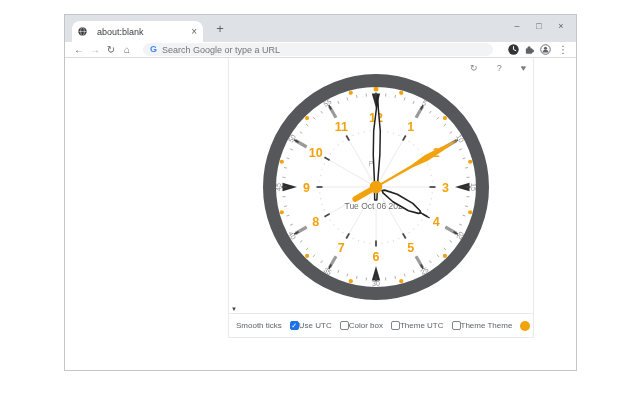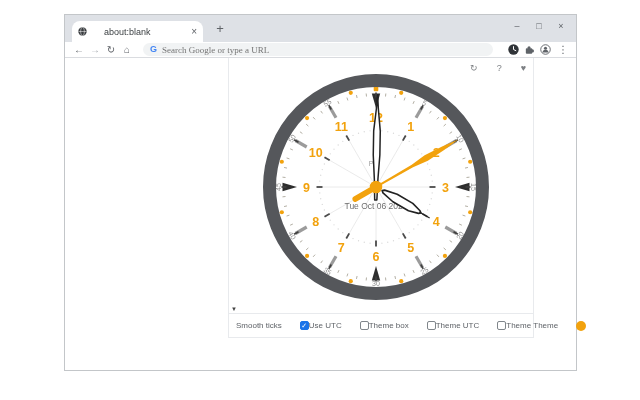--- a/index.html
+++ b/index.html
@@ -7,57 +7,57 @@
   .screen { position:relative; width:640px; height:400px; background:#fff; }
 
   
   .window { position:absolute; left:64px; top:14px; width:513px; height:357px;
             border:1px solid #c3c6c9; background:#dee1e6; }
 
   
   .tabstrip { position:relative; height:27px; background:#dee1e6; }
   .tab { position:absolute; left:7px; top:6px; width:131px; height:21px; background:#fff;
          border-radius:8px 8px 0 0; display:flex; align-items:center; padding:0 6px; }
-  .tab-title { flex:1; font-size:9px; color:#3c4043; margin-left:17px; white-space:nowrap; overflow:hidden; }
+  .tab-title { flex:1; font-size:9px; color:#3c4043; margin-left:10px; white-space:nowrap; overflow:hidden; }
   .tab-close { font-size:10px; color:#5f6368; line-height:10px; }
   .newtab { position:absolute; left:147px; top:5px; font-size:13px; color:#5f6368; width:16px; height:16px;
             display:flex; align-items:center; justify-content:center; }
   .wincontrols { position:absolute; right:4px; top:4px; display:flex; }
   .wincontrols span { width:22px; height:14px; display:flex; align-items:center; justify-content:center;
                       font-size:9px; color:#5f6368; }
 
   
   .toolbar { height:16px; background:#fff; border-bottom:1px solid #dadce0;
              display:flex; align-items:center; padding-left:6px; }
   .navbtn { width:16px; text-align:center; font-size:10px; color:#5f6368; line-height:14px; }
   .navbtn.disabled { color:#a9adb2; }
   .addressbar { margin-left:8px; width:350px; height:13px; background:#f1f3f4; border-radius:7px;
                 display:flex; align-items:center; padding:0 7px; }
   .g-glyph { font-size:9px; font-weight:bold; color:#4285f4; line-height:9px; }
   .addr-input { border:none; outline:none; background:transparent; flex:1; margin-left:5px;
-                font-size:9px; color:#80868b; font-family:Liberation Serif, serif; }
+                font-size:9px; color:#80868b; font-family:Liberation Sans, sans-serif; }
   .tb-right { margin-left:auto; margin-right:6px; display:flex; align-items:center; gap:5px; }
   .menu-dots { font-size:10px; color:#5f6368; padding:0 2px; }
 
   
   .content { position:relative; background:#fff; height:312px; }
 
   
   .panel { position:absolute; left:163px; top:0; width:306px; height:280px; background:#fff;
            border-left:1px solid #e8eaed; border-right:1px solid #e8eaed; border-bottom:1px solid #e8eaed; }
   .panel-actions { position:absolute; top:5px; right:7px; display:flex; gap:19px;
                    font-size:9px; color:#7d8084; }
   .clock-svg { position:absolute; left:29px; top:11px; }
   .clock-svg text { font-family:"Liberation Sans",sans-serif; }
   .collapse { position:absolute; left:2px; top:248px; font-size:6px; color:#444; line-height:6px; }
 
   .controlsbar { position:absolute; left:0; right:0; bottom:0; height:24px; border-top:1px solid #e8eaed;
                  display:flex; align-items:center; justify-content:space-between;
                  padding:0 11px 0 7px; }
-  .ctrl { display:flex; align-items:center; gap:18px; }
+  .ctrl { display:flex; align-items:center; gap:8px; }
   .ctrl-label { font-size:8px; color:#5f6368; white-space:nowrap; }
   .cbox { width:9px; height:9px; border:1px solid #80868b; border-radius:2px; background:#fff;
           display:flex; align-items:center; justify-content:center; font-size:7px; color:#fff; line-height:9px; }
   .cbox.checked { background:#1a73e8; border-color:#1a73e8; }
   .theme-dot { width:10px; height:10px; border-radius:50%; }
 </style>
 </head>
 <body>
 
 <div class="screen">
@@ -323,21 +323,21 @@
         <div class="controlsbar">
           <div class="ctrl">
             <span class="ctrl-label">Smooth ticks</span>
             <span class="cbox checked">✓</span>
           </div>
           <div class="ctrl">
             <span class="ctrl-label">Use UTC</span>
             <span class="cbox"></span>
           </div>
           <div class="ctrl">
-            <span class="ctrl-label">Theme box</span>
+            <span class="ctrl-label">Color box</span>
             <span class="cbox"></span>
           </div>
           <div class="ctrl">
             <span class="ctrl-label">Theme UTC</span>
             <span class="cbox"></span>
           </div>
           <div class="ctrl">
             <span class="ctrl-label">Theme Theme</span>
             <span class="theme-dot" id="theme-dot" style="background: rgb(242, 162, 13);"></span>
           </div>

